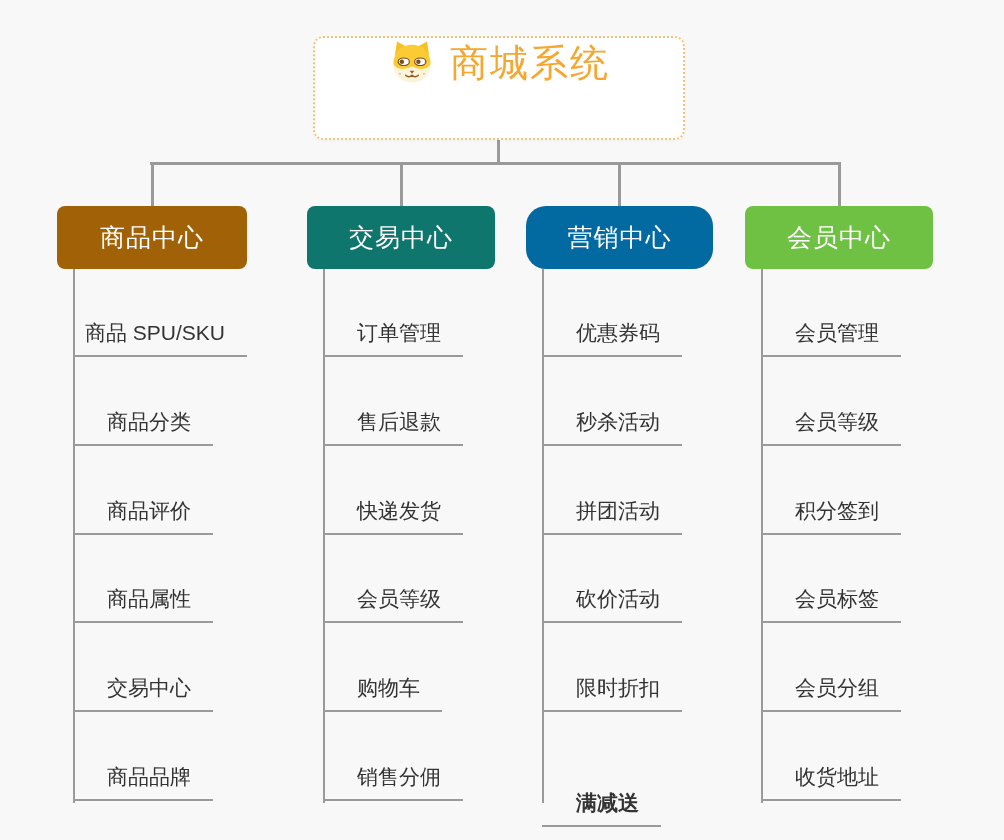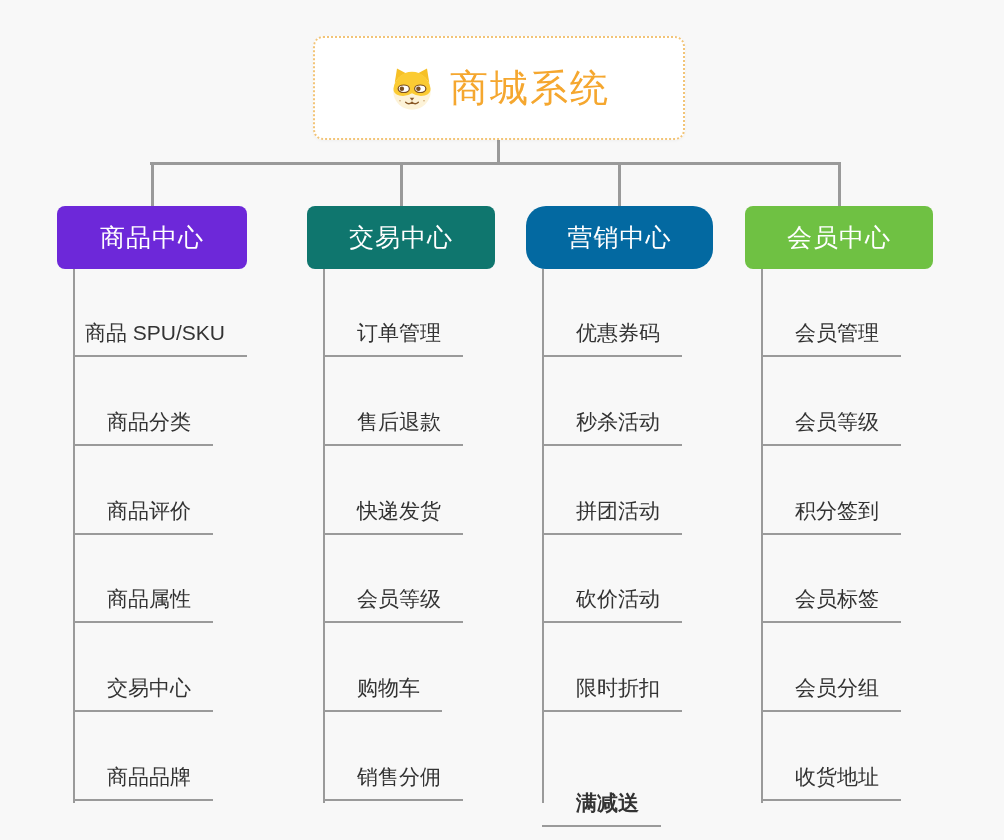--- a/index.html
+++ b/index.html
@@ -9,21 +9,21 @@
     font-family:"Liberation Sans","DejaVu Sans",sans-serif;
     overflow:hidden;
   }
   #canvas{position:relative;width:1004px;height:840px;}
 
   
   .root-node{
     position:absolute;left:313px;top:36px;width:372px;height:104px;
     background:#ffffff;border:2px dotted #f2c477;border-radius:10px;
     box-sizing:border-box;
-    display:flex;align-items:center;justify-content:center;gap:14px;
+    display:flex;justify-content:center;gap:14px;
     box-shadow:0 1px 3px rgba(0,0,0,.04);
   }
   .root-title{
     font-size:38px;letter-spacing:2px;white-space:nowrap;
   }
   .root-icon{display:inline-flex;line-height:0;}
 
   
   .conn{position:absolute;background:#9a9a9a;}
   .conn-stub{left:497px;top:140px;width:3px;height:25px;}
@@ -75,21 +75,21 @@
     </span>
     <span class="root-title" style="color: rgb(245, 167, 47);">商城系统</span>
   </div>
 
   <div class="conn conn-drop" style="left: 150.5px;"></div>
     <div class="conn conn-drop" style="left: 399.5px;"></div>
     <div class="conn conn-drop" style="left: 618px;"></div>
     <div class="conn conn-drop" style="left: 837.5px;"></div>
     <div id="columns">
   <div class="column" style="left: 57px; width: 190px;">
-    <div class="branch-box" style="background: #6d28d9;">
+    <div class="branch-box" style="background: #a16207;">
       <span>商品中心</span>
     </div>
     <div class="spine" style="left: 16px;"></div>
   <div class="child-item" style="left: 16px; top: 113px; padding-left: 12px;">商品 SPU/SKU</div>
         <div class="child-item" style="left: 16px; top: 202px;">商品分类</div>
         <div class="child-item" style="left: 16px; top: 291px;">商品评价</div>
         <div class="child-item" style="left: 16px; top: 379px;">商品属性</div>
         <div class="child-item" style="left: 16px; top: 468px;">交易中心</div>
         <div class="child-item" style="left: 16px; top: 557px;">商品品牌</div>
       </div>

